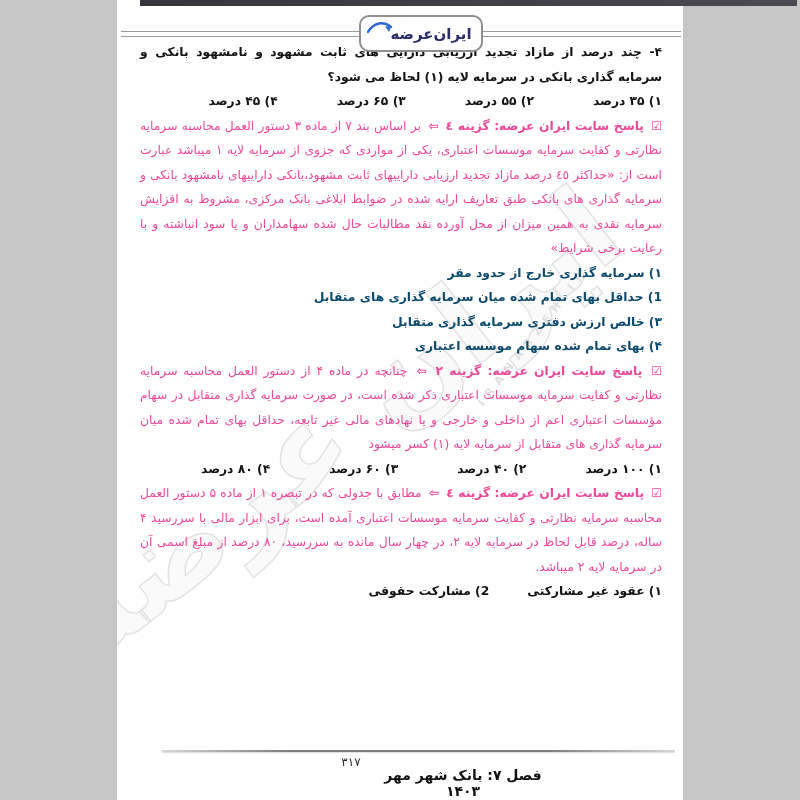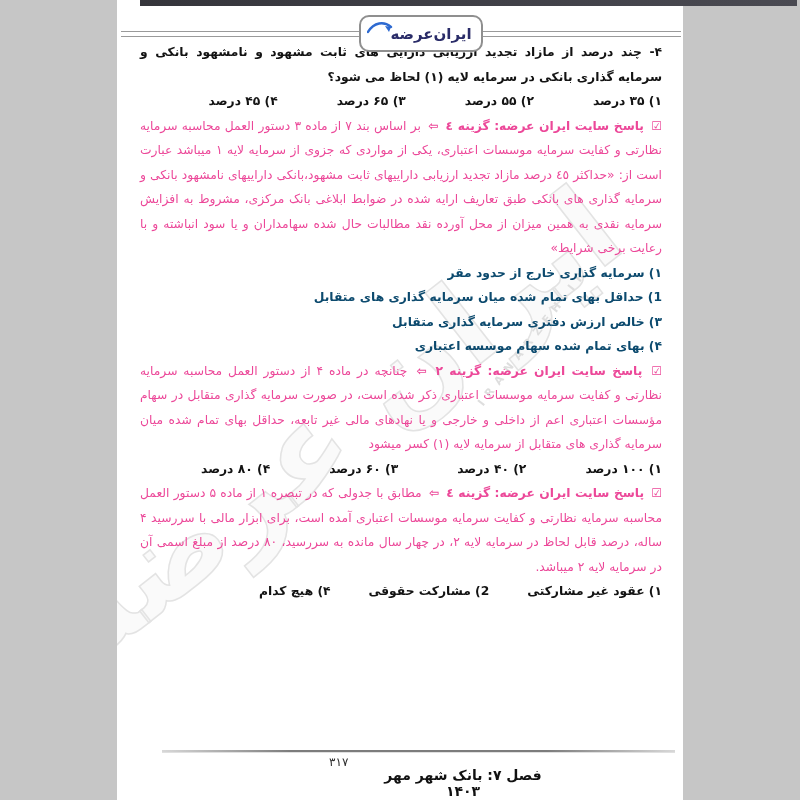--- a/index.html
+++ b/index.html
@@ -69,21 +69,21 @@
   .answer .check{font-size:12px;margin-left:3px;}
   .answer .ans-prefix{font-weight:bold;}
   .answer .arrow{margin:0 3px;font-weight:bold;}
   
   .footer-line{
     position:absolute;left:45px;width:513px;top:750px;height:2px;
     background:linear-gradient(to right,#d8d8d8,#7c7c7c 25%,#7c7c7c 75%,#d8d8d8);
     border-bottom:1px solid #e0e0e0;
   }
   .page-number{
-    position:absolute;left:212px;top:755px;width:44px;
+    position:absolute;left:212px;top:755px;width:44px;text-align:center;
     font-size:12px;color:#2c2c2c;
   }
   .footer-chapter{
     position:absolute;left:256px;top:767px;width:180px;text-align:center;
     direction:rtl;font-size:14px;font-weight:bold;color:#111;
   }
 </style>
 </head>
 <body>
 
@@ -143,21 +143,20 @@
     <p class="answer">
       <span class="check">☑</span>
       <span class="ans-prefix">پاسخ سایت ایران عرضه: گزینه ٤</span>
       <span class="arrow">⇦</span>
       <span class="ans-body">مطابق با جدولی که در تبصره ۱ از ماده ۵ دستور العمل محاسبه سرمایه نظارتی و کفایت سرمایه موسسات اعتباری آمده است، برای ابزار مالی با سررسید ۴ ساله، درصد قابل لحاظ در سرمایه لایه ۲، در چهار سال مانده به سررسید، ۸۰ درصد از مبلغ اسمی آن در سرمایه لایه ۲ میباشد.</span>
     </p>
 
     <div class="opts-row narrow">
       <span class="opt">۱) عقود غیر مشارکتی</span>
       <span class="opt">2) مشارکت حقوقی</span>
-      <span class="opt">۴) هیچ کدام</span>
     </div>
     <p class="answer">
       
       
       
       
     </p>
 
   </div>
 

